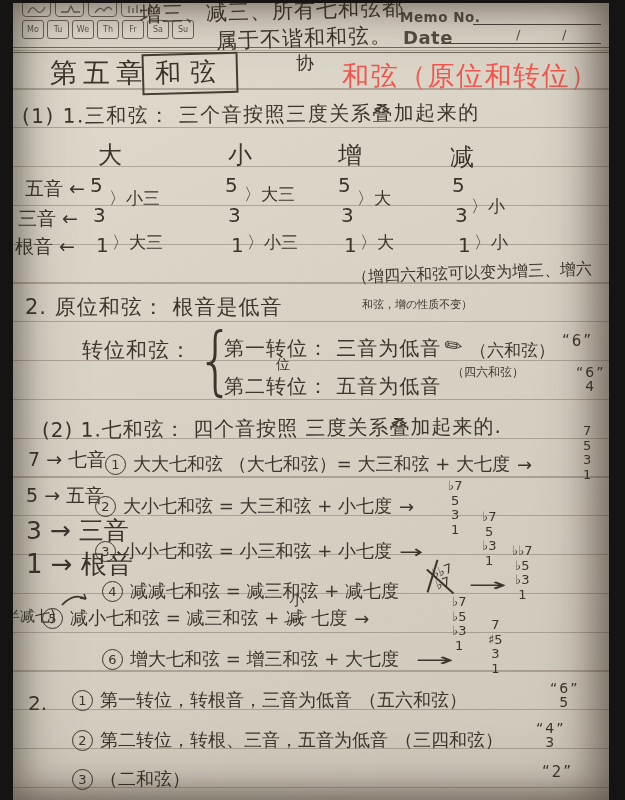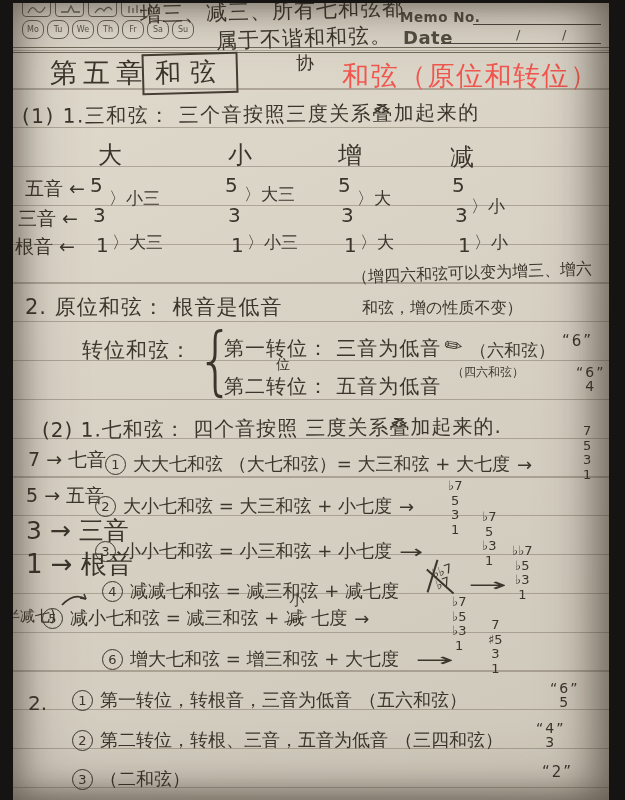--- a/index.html
+++ b/index.html
@@ -16,21 +16,21 @@
   .dbl{position:absolute;left:0;width:100%;height:0;border-top:1.6px solid #55503f;opacity:.8;}
   .vignette{position:absolute;inset:0;pointer-events:none;
             box-shadow:inset 0 0 70px rgba(55,45,35,.38),
                        inset -20px 0 32px rgba(55,45,35,.34),
                        inset 14px 0 24px rgba(55,45,35,.20),
                        inset 0 -10px 24px rgba(55,45,35,.18);}
   .hw{position:absolute;white-space:nowrap;line-height:1.25;}
   .printed{color:#534d41;}
   .stampbox{width:27px;height:21px;border:1.5px solid #6b6458;border-radius:4px;
             background:rgba(255,255,255,.12);display:flex;align-items:flex-end;justify-content:center;}
-  .weekbox{width:20px;height:17px;border:1.2px solid #6b6458;border-radius:8px;
+  .weekbox{width:20px;height:17px;border:1.2px solid #6b6458;border-radius:3px;
            font-size:8px;color:#5c5549;display:flex;align-items:center;justify-content:center;
            background:rgba(255,255,255,.10);}
   .row{position:absolute;display:flex;gap:4px;}
   .uline{position:absolute;border-bottom:1.4px solid #4a443a;height:0;}
   .titlebox{border:2.2px solid #453f33;padding:1px 11px 3px 11px;transform:rotate(-1.5deg);
             letter-spacing:9px;}
   .red{color:#f2564e;font-weight:normal;}
   .circ{display:inline-flex;flex:none;width:19px;height:19px;border:1.7px solid #3b352c;
         border-radius:50%;align-items:center;justify-content:center;
         font-size:13px;line-height:1;}
@@ -158,21 +158,21 @@
   <div class="tri" style="left:439px;top:170px">
     <span style="left:0;top:0">5</span>
     <span style="left:3px;top:30px">3</span>
     <span style="left:6px;top:60px">1</span>
     <span class="interval" style="left:19px;top:22px">〉小</span>
     <span class="interval" style="left:22px;top:58px">〉小</span>
   </div>
 
   <div class="hw" style="left:339px;top:260px;font-size:16px;transform:rotate(-2deg)">（增四六和弦可以变为增三、增六</div>
   <div class="hw" style="left:12px;top:291px;font-size:21px;letter-spacing:1px">2.  原位和弦：  根音是低音</div>
-  <div class="hw" style="left:349px;top:295px;font-size:16px">和弦，增の性质不变）</div>
+  <div class="hw" style="left:349px;top:295px;font-size:11px">和弦，增の性质不变）</div>
 
   <div class="hw" style="left:69px;top:334px;font-size:21px;letter-spacing:1px">转位和弦：</div>
   <div class="brace" style="left:179px;top:324px">{</div>
   <div class="hw" style="left:211px;top:333px;font-size:20px;letter-spacing:1px">第一转位： 三音为低音</div>
   <div class="hw" style="left:432px;top:330px;font-size:21px;transform:rotate(-35deg)">✎</div>
   <div class="hw" style="left:457px;top:337px;font-size:17px">（六和弦）</div>
   <div class="fig" style="left:549px;top:331px;font-size:15px">
     <span>“</span>
     <span>6</span>
     <span>”</span>

